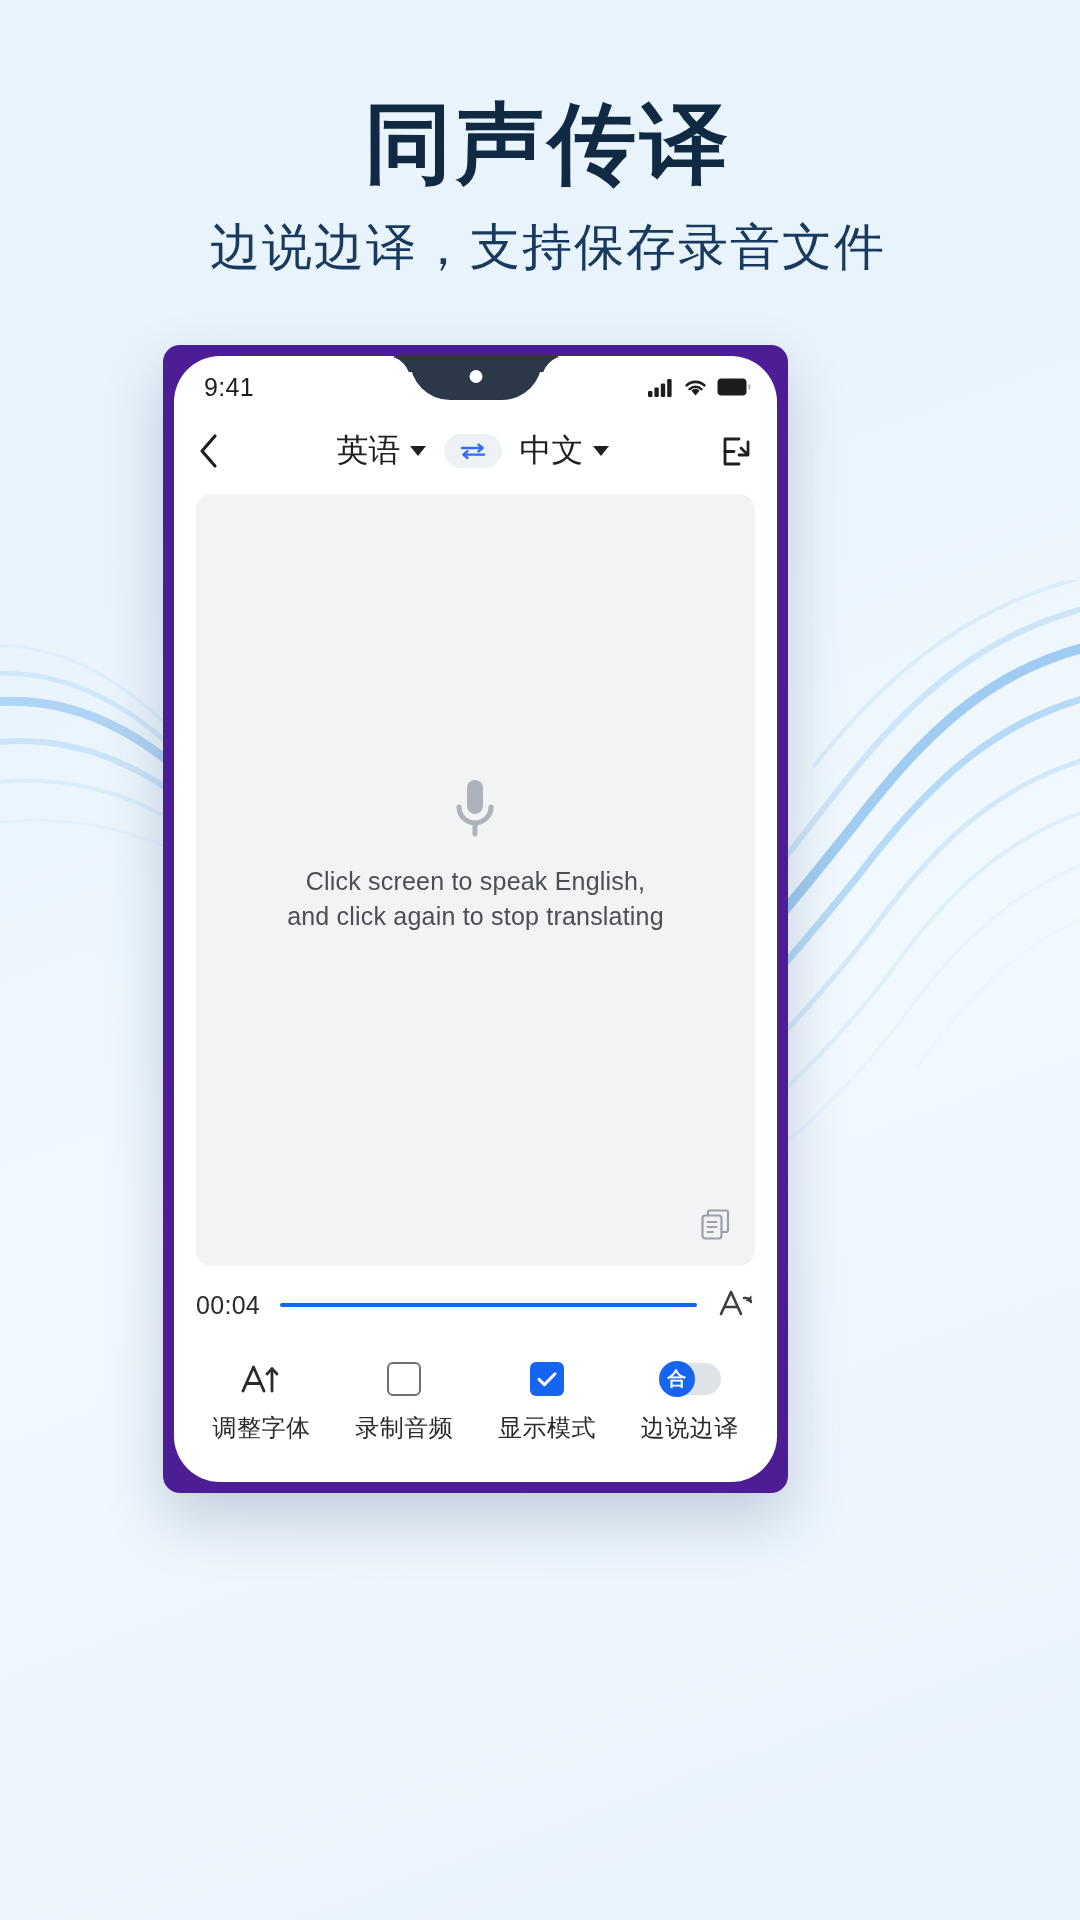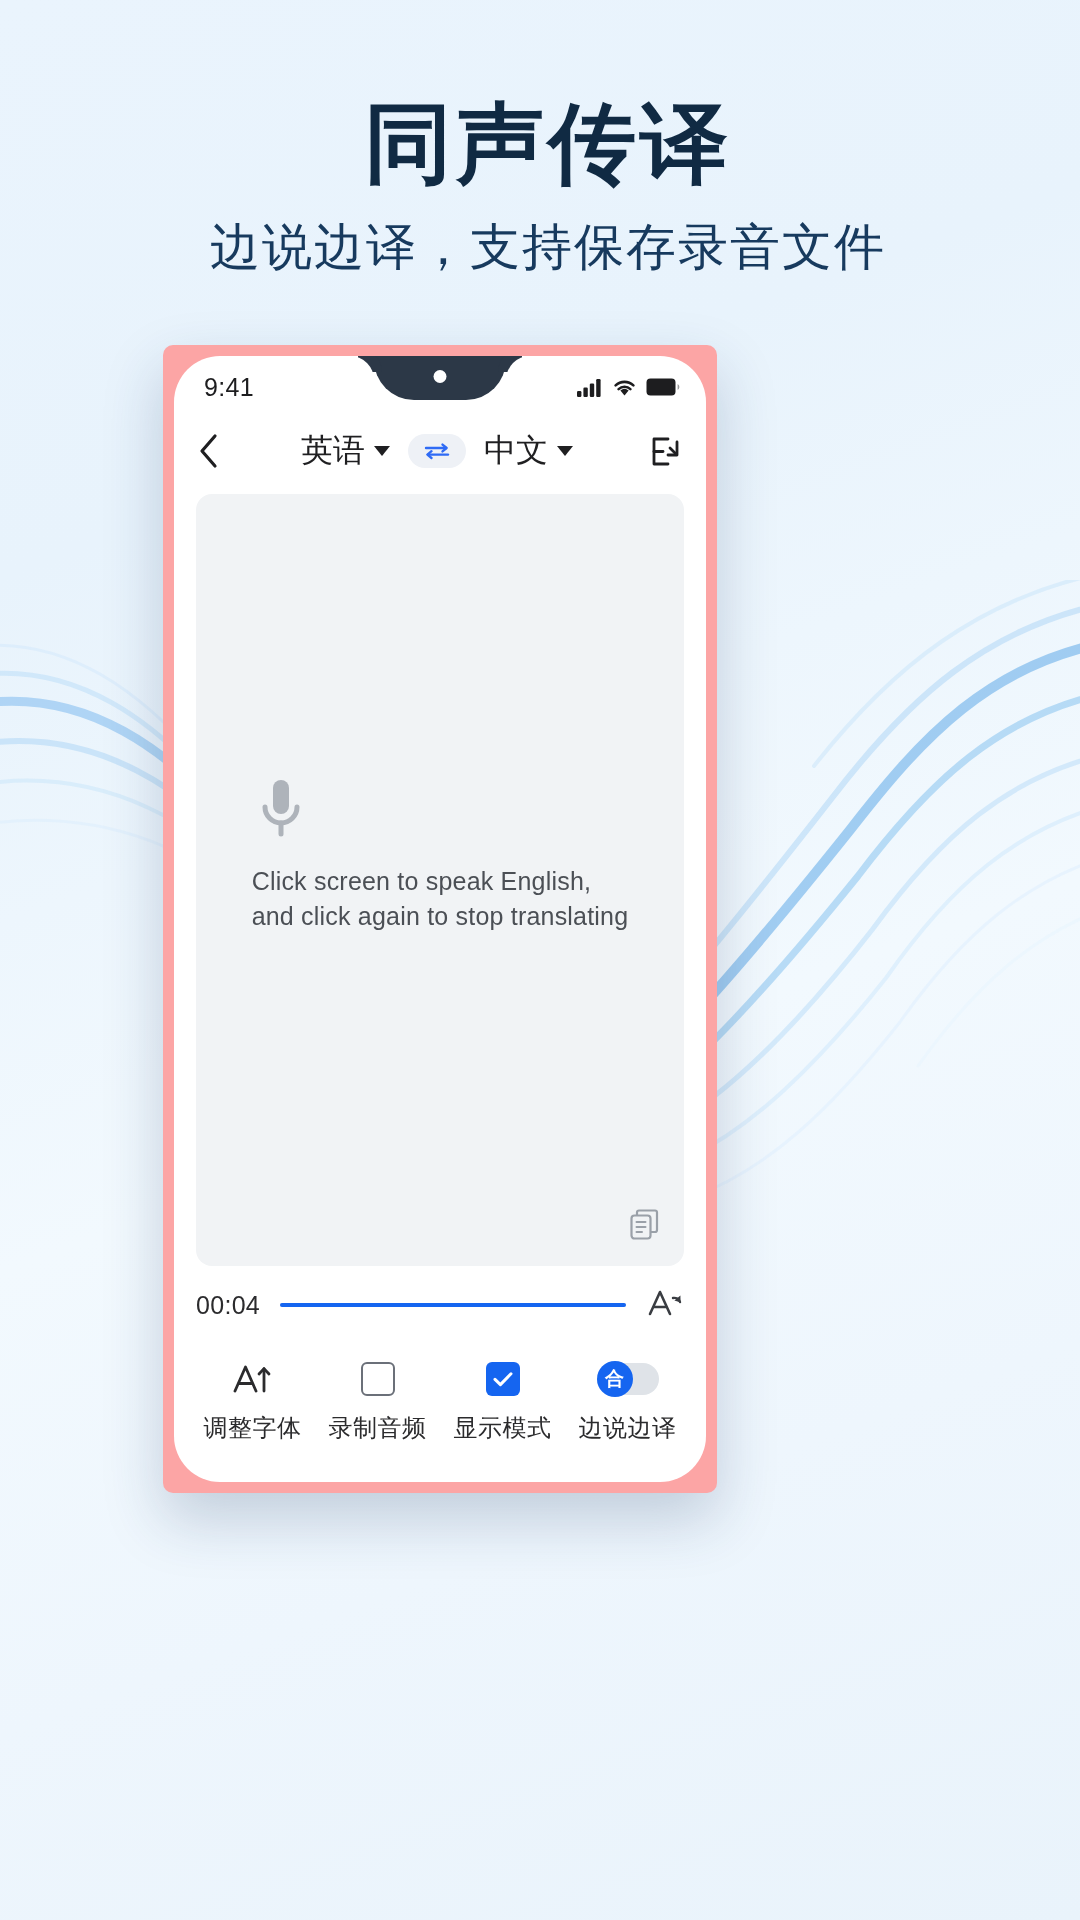--- a/index.html
+++ b/index.html
@@ -50,24 +50,24 @@
     color: #173a5e;
     letter-spacing: 2px;
     margin: 26px 0 0 0;
   }
 
   
   .phone {
     position: absolute;
     left: 163px;
     top: 345px;
-    width: 554px;
+    width: 625px;
     height: 1148px;
-    background: #fca5a5;
-    border-radius: 10px;
+    background: #4c1d95;
+    border-radius: 17px;
     box-shadow: 0 26px 60px rgba(30,60,100,.22);
     padding: 11px;
     box-sizing: border-box;
     z-index: 5;
   }
   .screen {
     position: relative;
     width: 100%;
     height: 100%;
     background: #ffffff;
@@ -198,21 +198,21 @@
     margin: 6px 22px 0 22px;
     background: #f1f3f5;
     border-radius: 16px;
     flex: 1 1 auto;
     position: relative;
     display: flex;
     align-items: center;
     justify-content: center;
   }
   .placeholder {
-    text-align: left;
+    text-align: center;
     transform: translateY(-26px);
   }
   .mic-wrap { margin-bottom: 16px; }
   .hint {
     font-size: 25px;
     line-height: 1.42;
     color: #4b4f55;
     white-space: pre-line;
     letter-spacing: .2px;
   }

